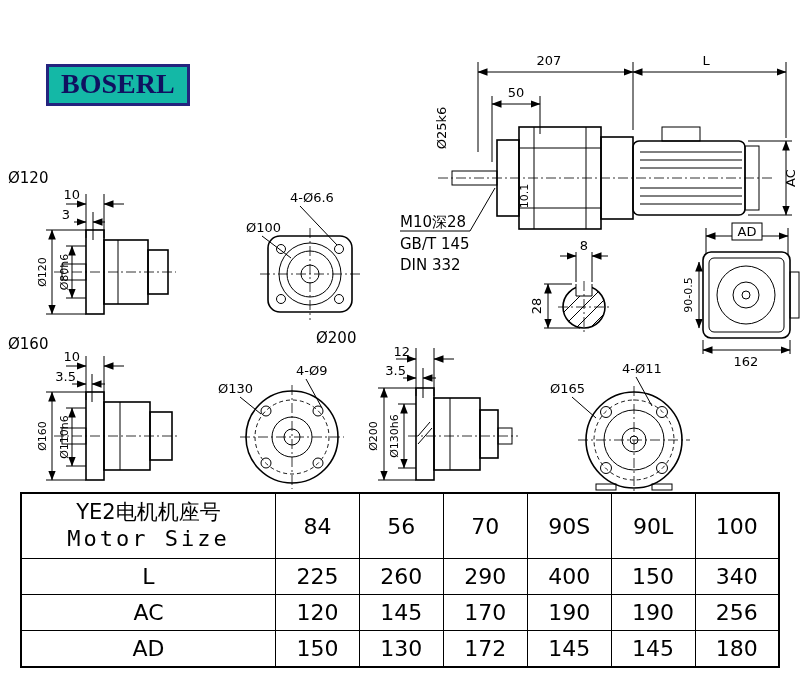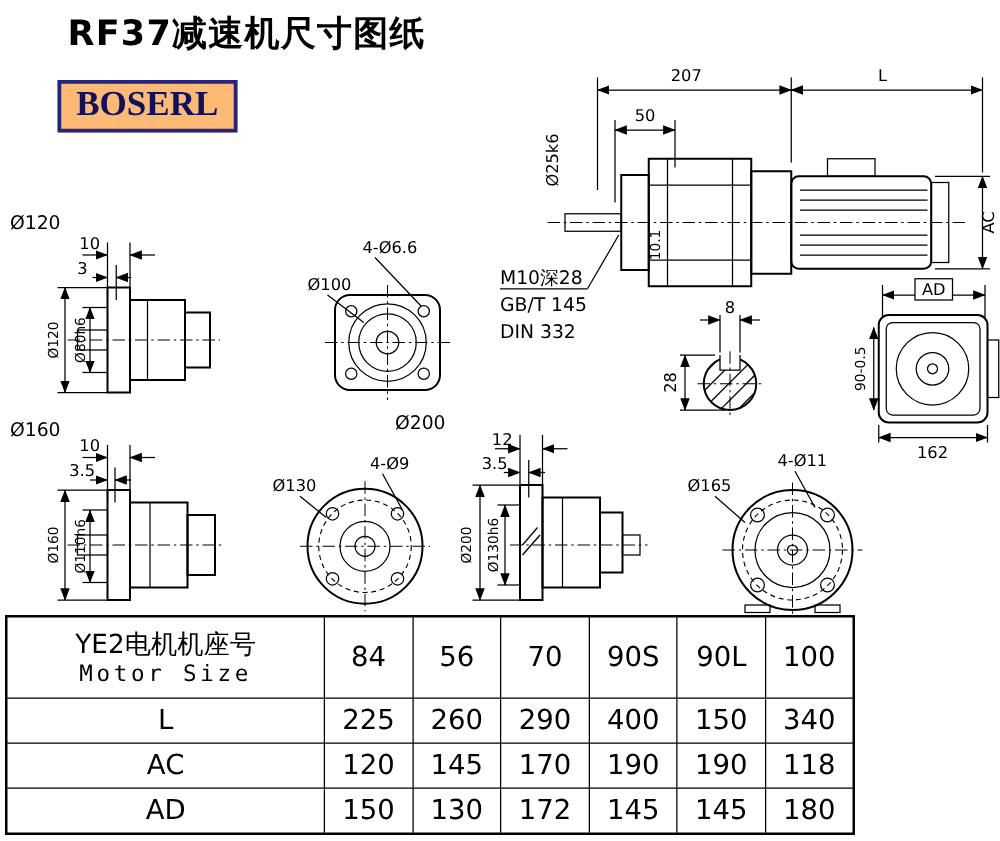--- a/index.html
+++ b/index.html
@@ -1,38 +1,38 @@
 <!DOCTYPE html>
 <html><head>
 <meta charset="utf-8">
 <style>
   html,body{margin:0;padding:0;background:#fff;}
   .sheet{position:relative;width:800px;height:673px;background:#fff;overflow:hidden;
          font-family:"DejaVu Sans",sans-serif;color:#000;}
   .page-title{position:absolute;left:54px;top:8px;font-size:28px;font-weight:bold;
               letter-spacing:1px;white-space:nowrap;}
-  .logo-box{position:absolute;left:46px;top:64px;border:3px solid #24247e;background:#fdba74;
+  .logo-box{position:absolute;left:46px;top:64px;border:3px solid #24247e;background:#14b8a6;
             padding:1px 12px 3px 12px;}
   .logo-box span{font-family:"Liberation Serif",serif;font-size:28px;font-weight:bold;color:#101060;}
   svg{position:absolute;left:0;top:0;}
   svg text{font-family:"DejaVu Sans",sans-serif;font-size:13px;fill:#000;}
   svg text.t15{font-size:15px;}
   svg text.t11{font-size:11px;}
   .ln{stroke:#000;stroke-width:1;fill:none;}
   .thk{stroke:#000;stroke-width:1.6;fill:none;}
   .cl{stroke:#000;stroke-width:0.8;fill:none;stroke-dasharray:10 3 2 3;}
   .dsh{stroke:#000;stroke-width:0.9;fill:none;stroke-dasharray:4 3;}
-  .dim-table{position:absolute;left:4px;top:492px;width:680px;border-collapse:collapse;
+  .dim-table{position:absolute;left:20px;top:492px;width:760px;border-collapse:collapse;
              table-layout:fixed;border:2px solid #000;}
   .dim-table td{border:1.6px solid #000;text-align:center;vertical-align:middle;
                 font-size:22px;padding:0;height:35px;}
   .dim-table tr.hdr td{height:64px;}
   .dim-table td.c1{width:253px;}
   .h-cn{font-size:21px;line-height:1.3;}
-  .h-en{font-size:18px;font-family:"DejaVu Sans Mono",monospace;letter-spacing:3px;line-height:1.2;}
+  .h-en{font-size:22px;font-family:"DejaVu Sans Mono",monospace;letter-spacing:3px;line-height:1.2;}
 </style>
 </head>
 <body>
 
 <div class="sheet">
 
   <svg width="800" height="492" viewBox="0 0 800 492">
     <defs>
       <marker id="arw" viewBox="0 0 10 10" refX="9.5" refY="5" markerWidth="10" markerHeight="10" orient="auto-start-reverse">
         <path d="M0,1.2 L10,5 L0,8.8 Z" fill="#000"></path>
@@ -278,21 +278,20 @@
       <circle class="ln" cx="662" cy="412" r="5.5"></circle>
       <circle class="ln" cx="606" cy="468" r="5.5"></circle>
       <circle class="ln" cx="662" cy="468" r="5.5"></circle>
       <rect class="ln" x="596" y="484" width="20" height="6"></rect>
       <rect class="ln" x="652" y="484" width="20" height="6"></rect>
       <line class="cl" x1="578" y1="440" x2="690" y2="440"></line>
       <line class="cl" x1="634" y1="386" x2="634" y2="491"></line>
     </g>
   </svg>
 
-  <div class="page-title">RF37减速机尺寸图纸</div>
   <div class="logo-box">
     <span>BOSERL</span>
   </div>
 
   <table class="dim-table">
     <tbody>
         <tr class="hdr">
       <td class="c1">
         <div class="h-cn">YE2电机机座号</div>
         <div class="h-en">Motor Size</div>
@@ -313,21 +312,21 @@
       <td>150</td>
       <td>340</td>
     </tr>
     <tr>
       <td class="c1">AC</td>
       <td>120</td>
       <td>145</td>
       <td>170</td>
       <td>190</td>
       <td>190</td>
-      <td>118</td>
+      <td>256</td>
     </tr>
     <tr>
       <td class="c1">AD</td>
       <td>150</td>
       <td>130</td>
       <td>172</td>
       <td>145</td>
       <td>145</td>
       <td>180</td>
     </tr>

